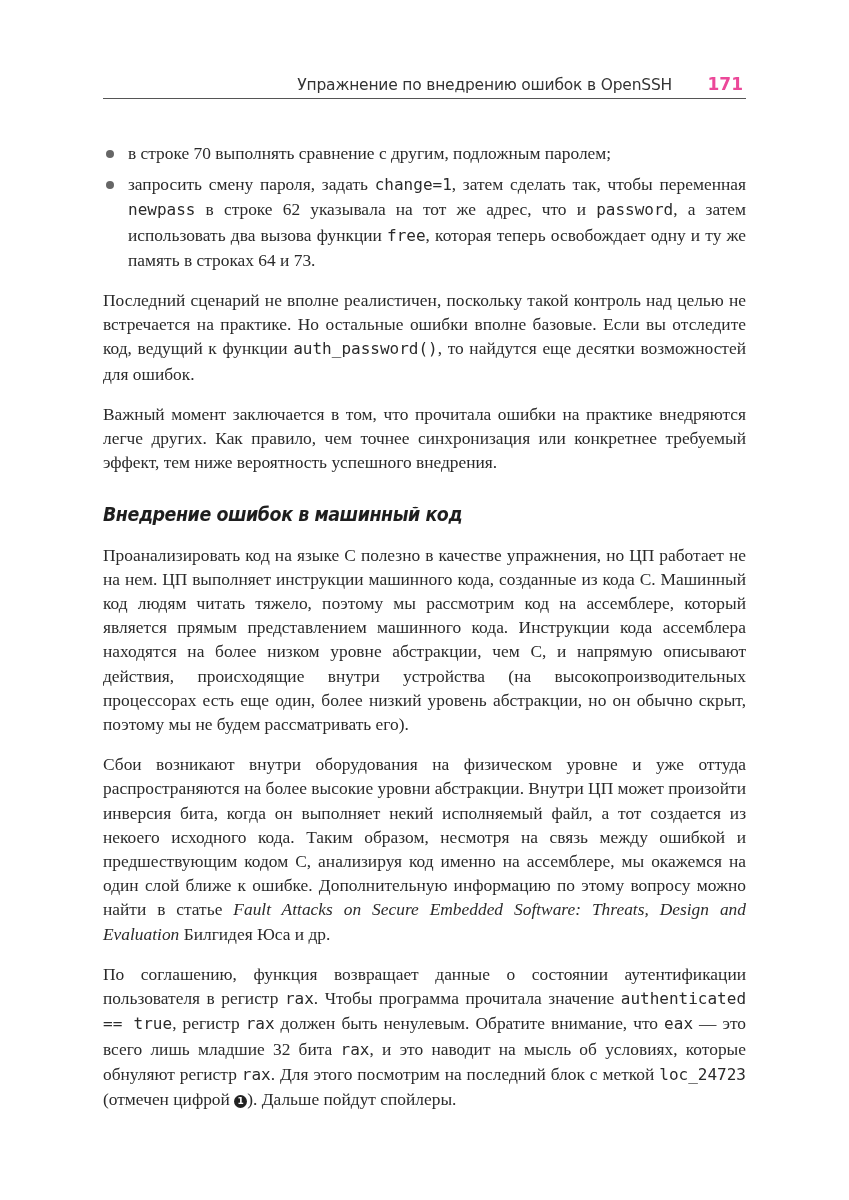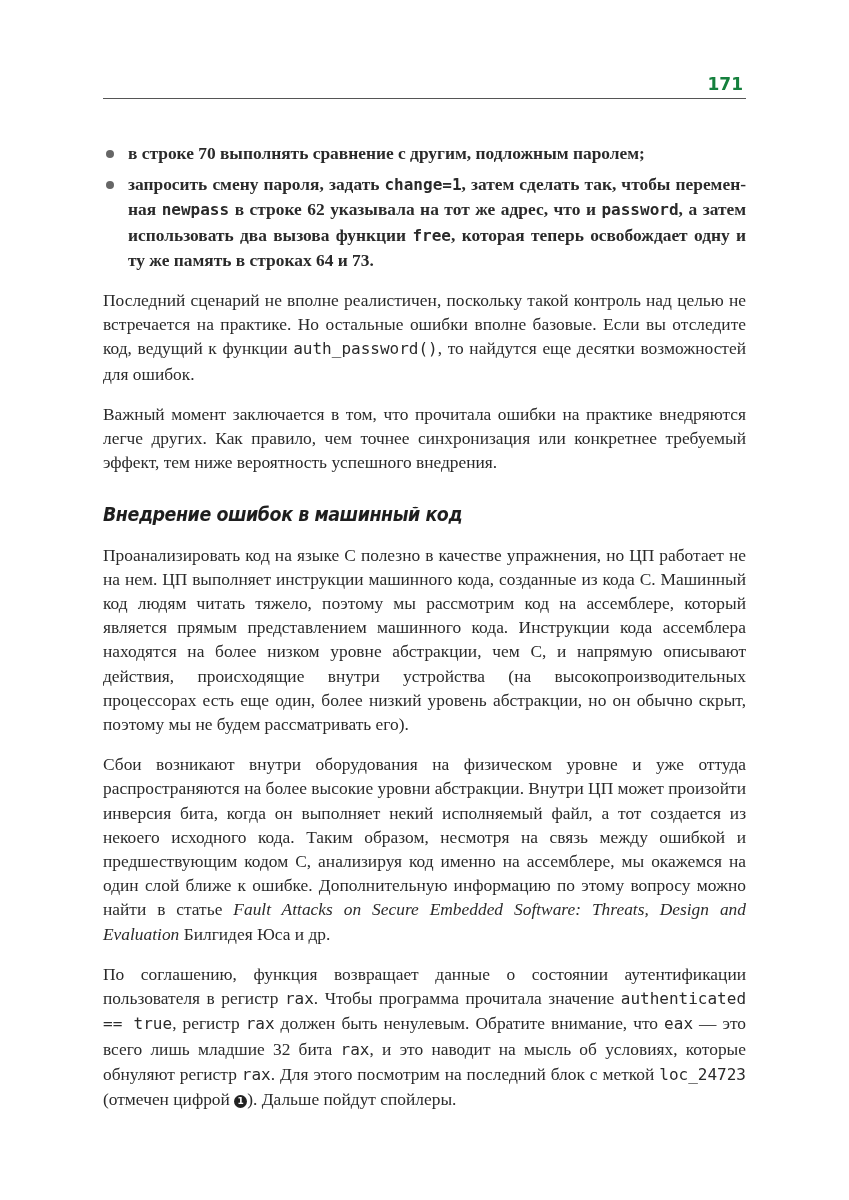--- a/index.html
+++ b/index.html
@@ -4,27 +4,27 @@
 <style>
   html, body { margin: 0; padding: 0; background: #ffffff; }
   body { width: 849px; height: 1200px; position: relative; overflow: hidden; color: #2a2a2a; }
   .page { position: absolute; left: 103px; top: 0; width: 643px; }
   .running-head {
     position: absolute; top: 72px; left: 0; width: 643px; height: 27px;
     border-bottom: 1.5px solid #555; box-sizing: border-box;
     font-family: "DejaVu Sans", sans-serif; font-size: 15.5px; color: #333;
   }
   .running-head .title { position: absolute; right: 74px; top: 4px; letter-spacing: -0.2px; }
-  .running-head .num { position: absolute; right: 3px; top: 2px; font-weight: bold; font-size: 17px; color: #15803d; }
+  .running-head .num { position: absolute; right: 3px; top: 2px; font-weight: bold; font-size: 17px; color: #ec4899; }
   .body-text {
     position: absolute; top: 141px; left: 0; width: 643px;
     font-family: "Liberation Serif", serif; font-size: 17.4px; line-height: 24.2px;
     text-align: justify; hyphens: manual;
   }
-  ul.bullets { list-style: none; margin: 0 0 12px 0; padding: 0; font-weight: bold; }
+  ul.bullets { list-style: none; margin: 0 0 12px 0; padding: 0; }
   ul.bullets li { position: relative; padding-left: 25px; margin-bottom: 7px; }
   ul.bullets li .dot {
     position: absolute; left: 3px; top: 9px; width: 8px; height: 8px; border-radius: 50%; background: #666;
   }
   p { margin: 16px 0 12px 0; }
   .mono { font-family: "DejaVu Sans Mono", monospace; font-size: 16px; }
   .it { font-style: italic; }
   h2 {
     font-family: "DejaVu Sans", sans-serif; font-style: italic; font-weight: bold;
     font-size: 19px; letter-spacing: -0.5px; margin: 28px 0 8px 0; color: #1e1e1e;
@@ -34,20 +34,21 @@
     display: inline-block; width: 13px; height: 13px; line-height: 13px; border-radius: 50%;
     background: #222; color: #fff; font-family: "DejaVu Sans", sans-serif; font-size: 9px;
     font-weight: bold; text-align: center; vertical-align: 1px;
   }
 </style>
 </head>
 <body>
 
 <div class="page">
   <div class="running-head">
+    <span class="title">Упражнение по внедрению ошибок в OpenSSH</span>
     <span class="num">171</span>
   </div>
 
   <div class="body-text">
     <ul class="bullets">
       <li>
         <span class="dot"></span>
         <span>в строке 70 выполнять сравнение с другим, подложным паролем;</span>
       </li>
       <li>

